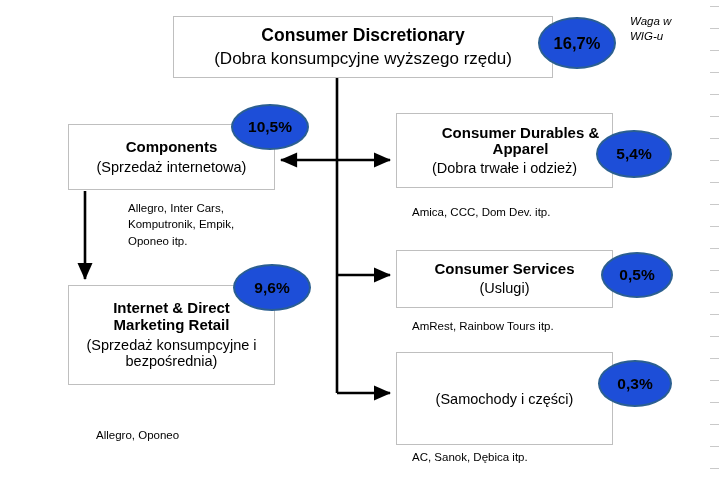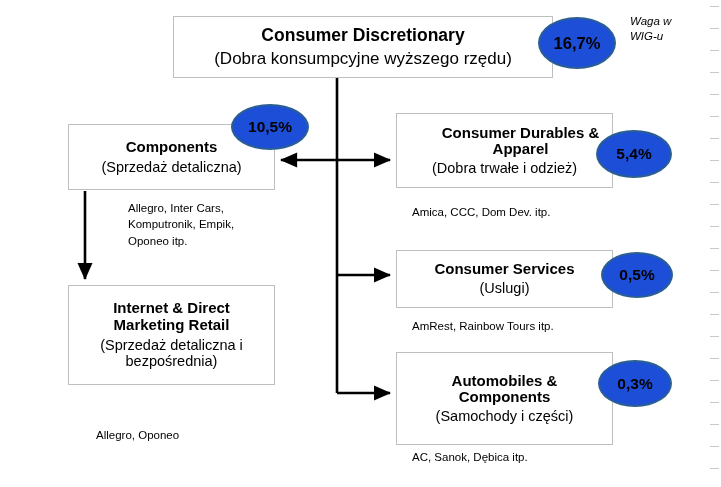--- a/index.html
+++ b/index.html
@@ -203,44 +203,42 @@
     <path d="M85,191 L85,279" stroke="#000000" stroke-width="2.6" fill="none" marker-end="url(#arrowEnd)"></path>
   </svg>
 
   <div class="node" id="node-top">
     <span class="title">Consumer Discretionary</span>
     <span class="subtitle">(Dobra konsumpcyjne wyższego rzędu)</span>
   </div>
 
   <div class="node" id="node-retailing">
     <span class="title">Components</span>
-    <span class="subtitle">(Sprzedaż detaliczna)</span>
+    <span class="subtitle">(Sprzedaż internetowa)</span>
   </div>
 
   <div class="node" id="node-idmr">
     <span class="title">Internet &amp; Direct
 Marketing Retail</span>
-    <span class="subtitle">(Sprzedaż detaliczna i
+    <span class="subtitle">(Sprzedaż konsumpcyjne i
 bezpośrednia)</span>
   </div>
 
   <div class="node" id="node-durables">
     <span class="title">Consumer Durables &amp;
 Apparel</span>
     <span class="subtitle">(Dobra trwałe i odzież)</span>
   </div>
 
   <div class="node" id="node-services">
     <span class="title">Consumer Services</span>
     <span class="subtitle">(Uslugi)</span>
   </div>
 
   <div class="node" id="node-autos">
-    <span class="title">Automobiles &amp;
-Components</span>
     <span class="subtitle">(Samochody i części)</span>
   </div>
 
   <div class="caption" id="cap-retailing">Allegro, Inter Cars,
 Komputronik, Empik,
 Oponeo itp.</div>
 
   <div class="caption" id="cap-idmr">Allegro, Oponeo</div>
 
   <div class="caption" id="cap-durables">Amica, CCC, Dom Dev. itp.</div>
@@ -248,20 +246,21 @@
   <div class="caption" id="cap-services">AmRest, Rainbow Tours itp.</div>
 
   <div class="caption" id="cap-autos">AC, Sanok, Dębica itp.</div>
 
   <div class="badge" id="badge-top">16,7%</div>
 
   <div class="badge" id="badge-retailing">10,5%</div>
 
   <div class="badge" id="badge-durables">5,4%</div>
 
+  <div class="badge" id="badge-idmr">9,6%</div>
 
   <div class="badge" id="badge-services">0,5%</div>
 
   <div class="badge" id="badge-autos">0,3%</div>
 
   <div id="legend-waga">Waga w
 WIG-u</div>
 
 </div>
 

